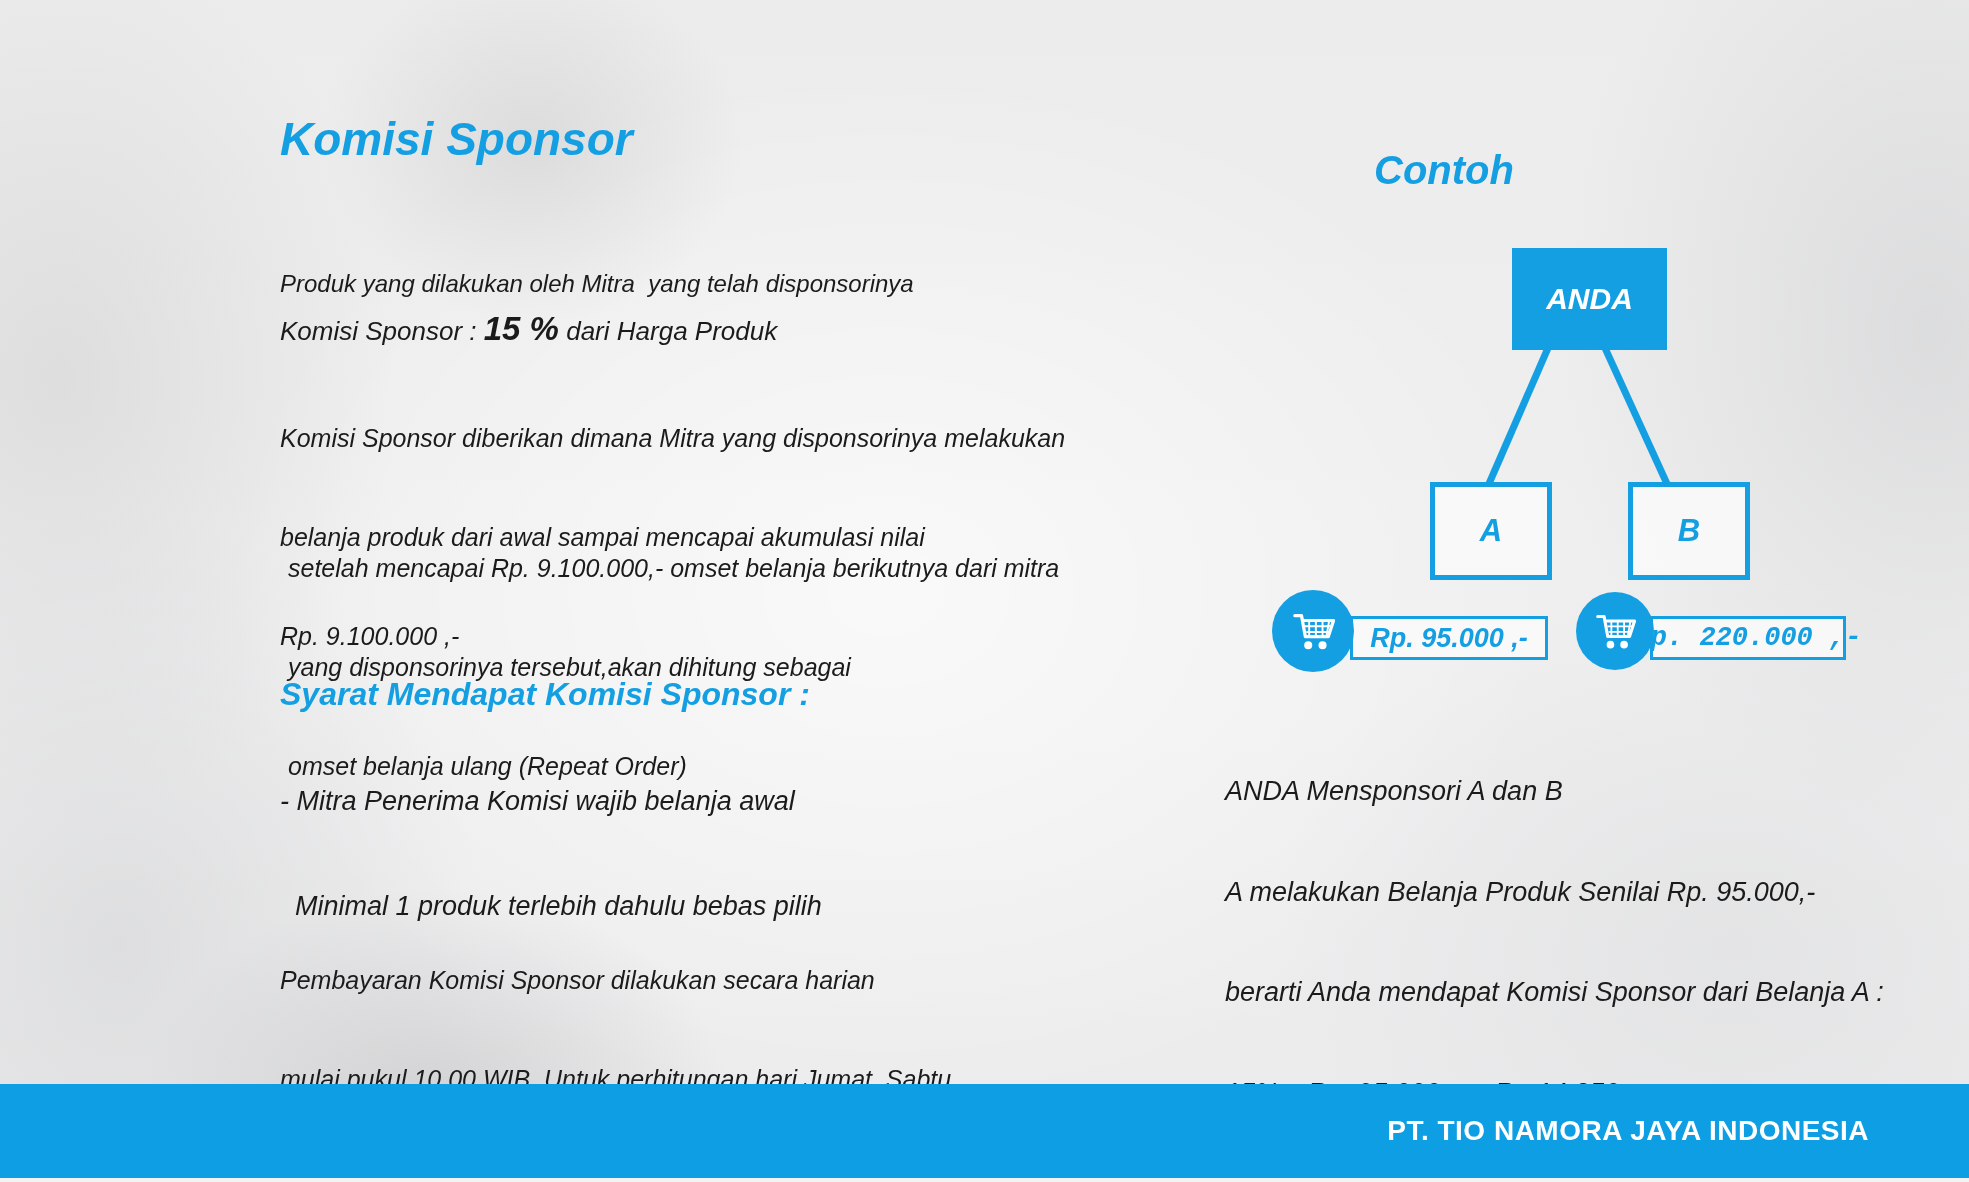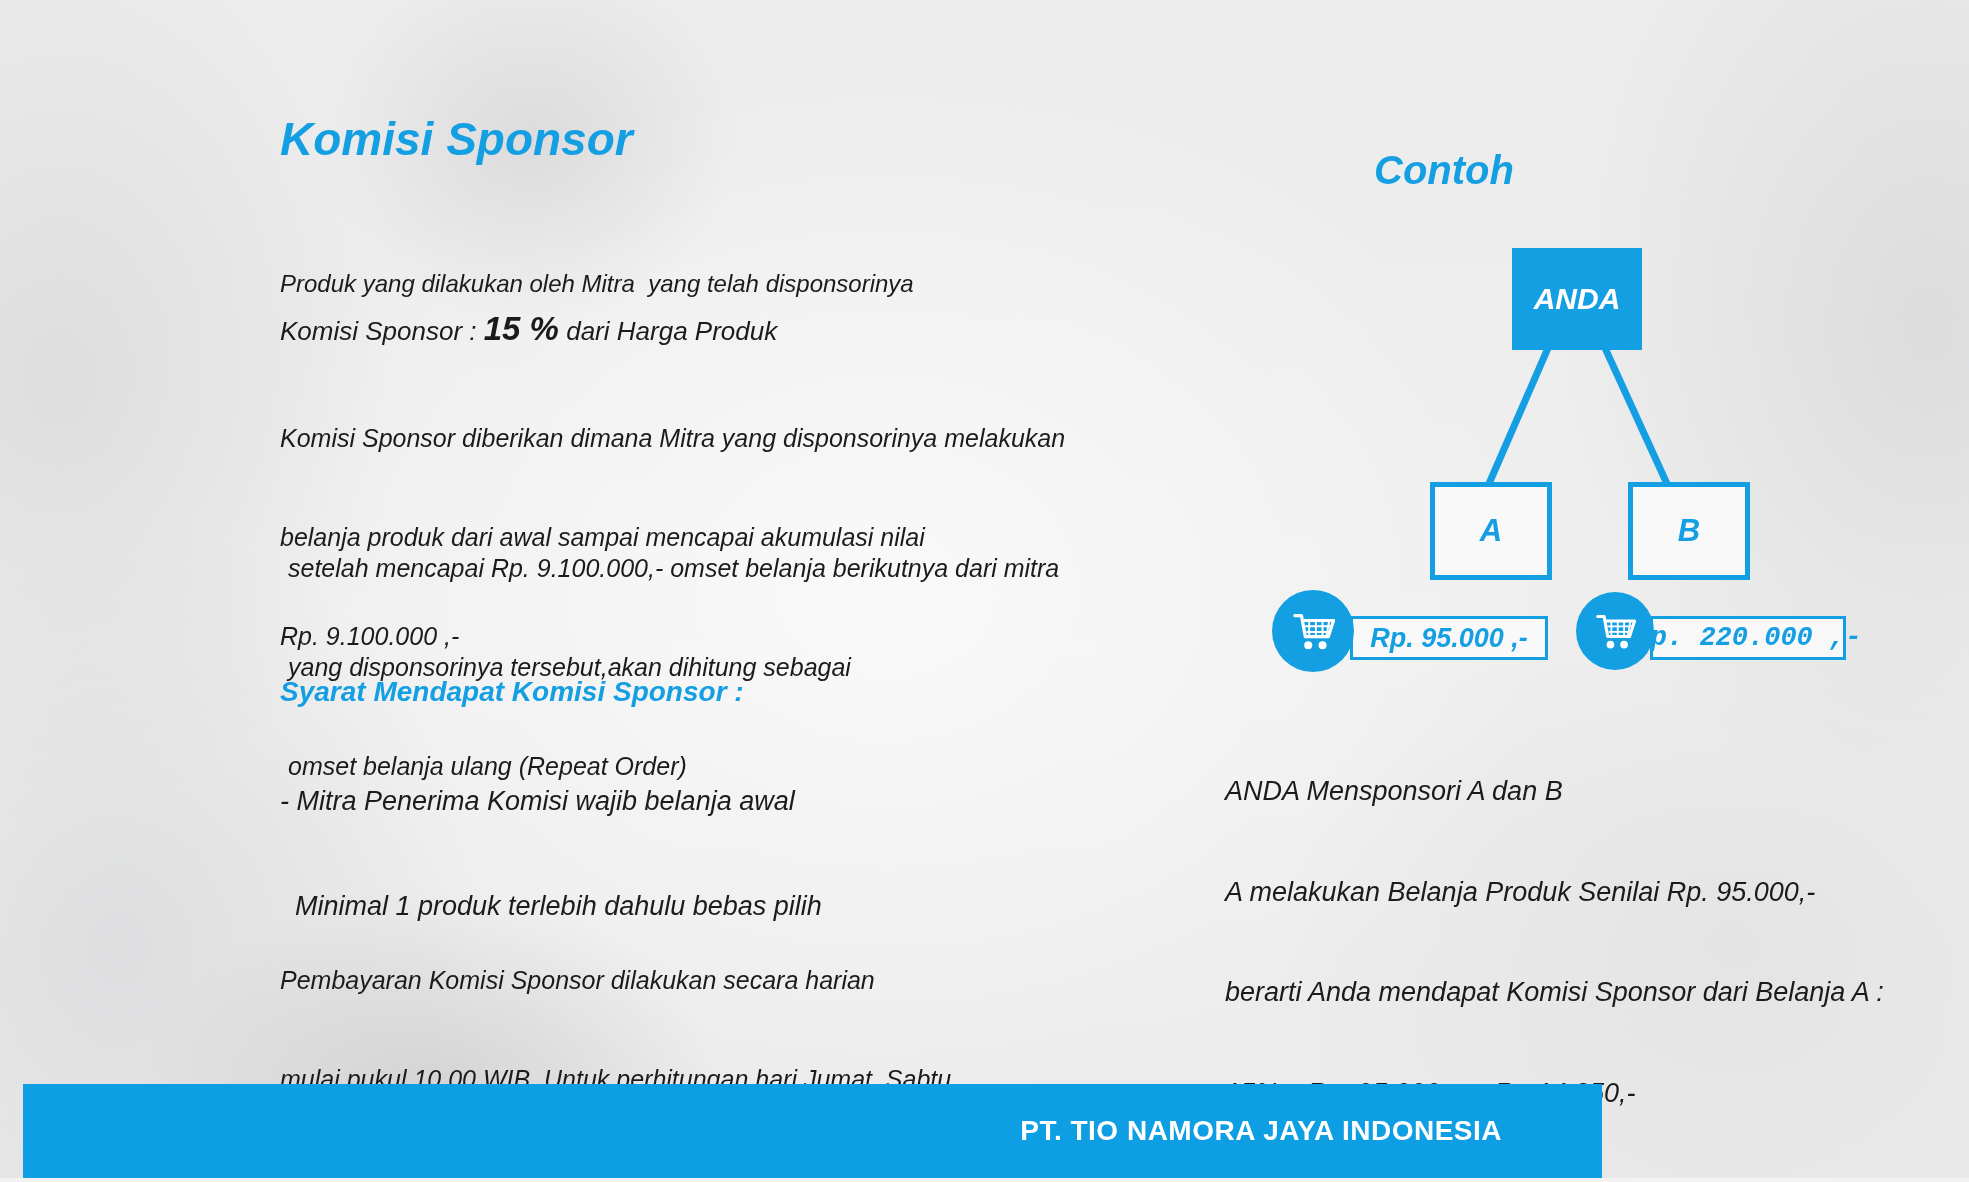--- a/index.html
+++ b/index.html
@@ -20,48 +20,48 @@
   }
   .txt{position:absolute;font-style:italic;color:#1b1b1b;white-space:pre;}
   .line{display:block;}
   
   .title{left:280px;top:112px;font-size:46px;font-weight:bold;}
   .intro{left:280px;top:206px;font-size:24px;line-height:31px;}
   .rate{left:280px;top:310px;font-size:26px;}
   .rate b{font-size:33px;font-style:italic;}
   .para-akum{left:280px;top:356px;font-size:25px;line-height:33px;}
   .para-repeat{left:288px;top:486px;font-size:25px;line-height:33px;}
-  .syarat-h{left:280px;top:676px;font-size:28px;font-weight:bold;font-style:italic;}
+  .syarat-h{left:280px;top:676px;font-size:32px;font-weight:bold;font-style:italic;}
   .syarat-items{left:280px;top:714px;font-size:27px;line-height:35px;}
   .payment{left:280px;top:898px;font-size:25px;line-height:33px;}
   .blue{color:var(--accent);}
   
   .contoh{left:1374px;top:148px;font-size:40px;font-weight:bold;}
   .node{position:absolute;display:flex;align-items:center;justify-content:center;
         font-style:italic;font-weight:bold;box-sizing:border-box;}
-  .node-root{left:1512px;top:248px;width:130px;height:102px;background:var(--accent);
+  .node-root{left:1512px;top:248px;width:155px;height:102px;background:var(--accent);
         color:#ffffff;font-size:30px;}
   .node-child{width:122px;height:98px;top:482px;background:rgba(250,250,250,.85);
         border:5px solid var(--accent);color:var(--accent);font-size:31px;}
   .node-a{left:1430px;}
   .node-b{left:1628px;}
   .connectors{position:absolute;left:1430px;top:344px;width:300px;height:146px;}
   .badge{position:absolute;border-radius:50%;background:var(--accent);
         display:flex;align-items:center;justify-content:center;z-index:3;}
   .badge-a{left:1272px;top:590px;width:82px;height:82px;}
   .badge-b{left:1576px;top:592px;width:78px;height:78px;}
   .pricebox{position:absolute;top:616px;height:44px;box-sizing:border-box;
         border:3px solid var(--accent);background:rgba(250,250,250,.9);
         display:flex;align-items:center;justify-content:center;
         color:var(--accent);font-style:italic;font-weight:bold;font-size:27px;white-space:pre;}
   .pricebox-a{left:1350px;width:198px;}
   .pricebox-b{left:1650px;width:196px;font-family:Liberation Mono, monospace;}
   .example{left:1225px;top:708px;font-size:27px;line-height:33.5px;}
   
-  .footer{position:absolute;left:0;top:1084px;width:1579px;height:94px;background:#0d9ee3;margin-left:23px;}
+  .footer{position:absolute;left:0;top:1084px;width:1969px;height:94px;background:#0d9ee3;}
   .footer-strip{position:absolute;left:0;top:1178px;width:1969px;height:4px;background:#f2f2f2;}
   .footer-text{position:absolute;right:100px;top:50%;transform:translateY(-50%);
         color:#ffffff;font-weight:bold;font-size:28px;letter-spacing:.5px;white-space:pre;}
 </style>
 </head>
 <body>
 
 <div class="canvas" style="--accent:#149fe3;">
 
   <div class="txt title blue">Komisi Sponsor</div>

